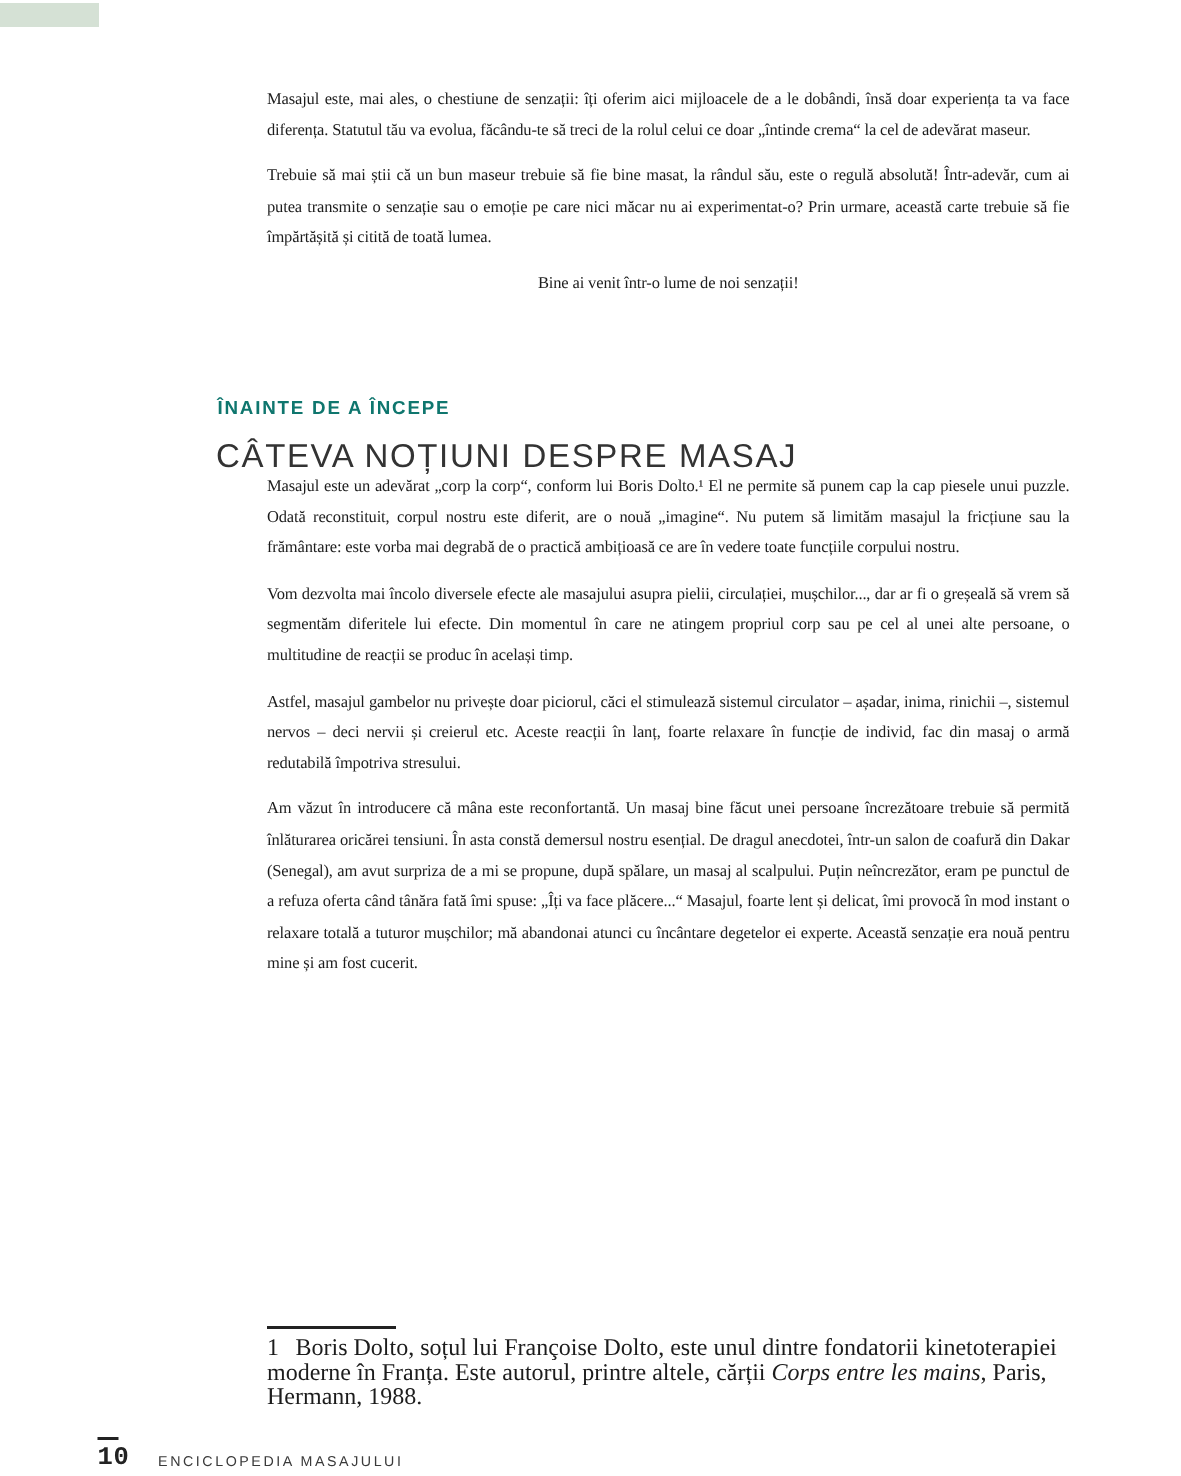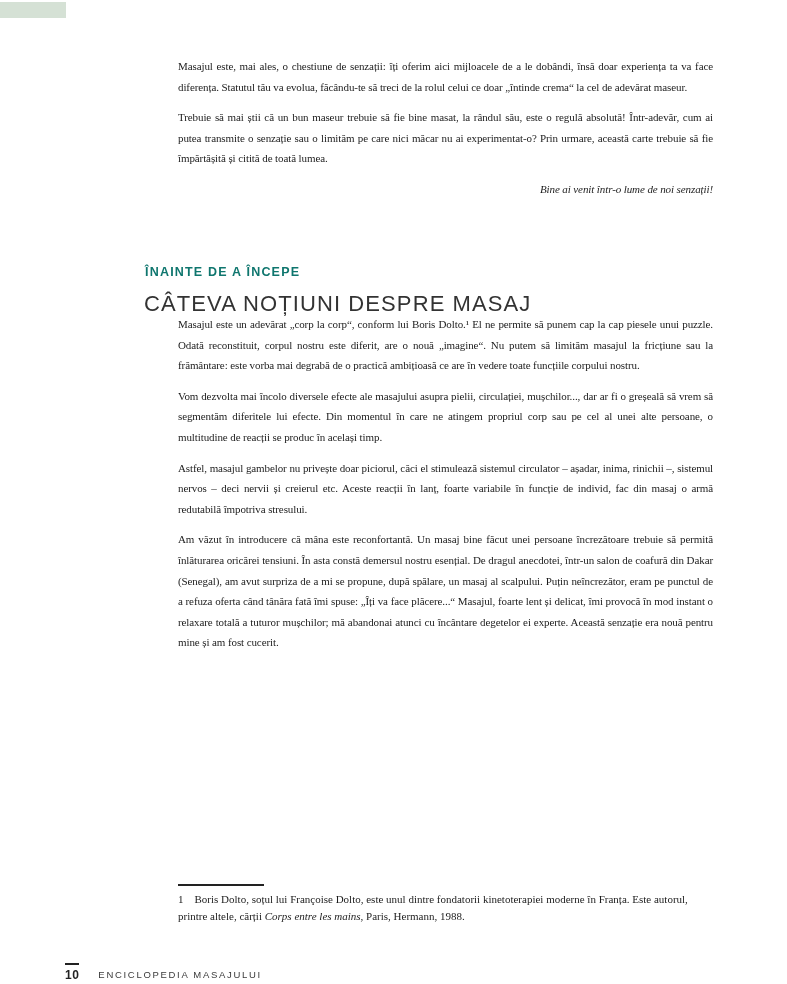--- a/index.html
+++ b/index.html
@@ -10,71 +10,71 @@
   .corner-band {
     position:absolute; left:0; top:2px; width:66px; height:16px;
     background:#d5e1d5;
   }
   .intro { position:absolute; left:178px; top:56px; width:535px; }
   .body-text { position:absolute; left:178px; top:314px; width:535px; }
   .intro p, .body-text p {
     margin:0 0 10px 0; font-size:11px; line-height:20.6px;
     text-align:justify; letter-spacing:-0.1px;
   }
-  .intro p.single-line { text-align:right;font-style:italic; }
+  .intro p.single-line { text-align:center; }
   .kicker {
     position:absolute; left:145px; top:265px;
     font-family:"Liberation Sans", sans-serif; font-weight:800;
     font-size:12.5px; letter-spacing:1.2px; color:#0f766e;
   }
   .heading {
     position:absolute; left:144px; top:291px; margin:0;
     font-family:"Liberation Sans", sans-serif; font-weight:300;
     font-size:22px; letter-spacing:1.1px; color:#333333;
   }
   .footnote {
     position:absolute; left:178px; top:884px; width:535px;
-    font-size:11px; line-height:16.5px; color:#1c1c1c;
+    font-size:16px; line-height:16.5px; color:#1c1c1c;
   }
   .footnote-rule { width:86px; border-top:2px solid #222222; margin-bottom:5px; }
   .footnote-text { margin:0; text-align:left; }
   .fn-num { padding-right:11px; }
   .page-footer {
     position:absolute; left:65px; top:953px; display:flex;
     align-items:flex-end; gap:19px;
     font-family:"Liberation Sans", sans-serif;
   }
   .pagenum-rule { width:14px; border-top:2px solid #222222; margin-bottom:3px; }
-  .pagenum { font-size:12px; font-weight:700; color:#222222; letter-spacing:0.5px; }
+  .pagenum { font-size:17px; font-weight:700; color:#222222; letter-spacing:0.5px;font-family:Liberation Mono, monospace; }
   .book-title {
     font-size:9.5px; letter-spacing:1.7px; color:#3a3a3a;
     font-weight:500; padding-bottom:2px;margin-top:16px;
   }
 </style>
 </head>
 <body>
 
 <div class="page">
 
   <div class="corner-band"></div>
 
   <section class="intro">
     <p>Masajul este, mai ales, o chestiune de senzații: îți oferim aici mijloacele de a le dobândi, însă doar experiența ta va face diferența. Statutul tău va evolua, făcându-te să treci de la rolul celui ce doar „întinde crema“ la cel de adevărat maseur.</p>
-    <p>Trebuie să mai știi că un bun maseur trebuie să fie bine masat, la rândul său, este o regulă absolută! Într-adevăr, cum ai putea transmite o senzație sau o limităm pe care nici măcar nu ai experimentat-o? Prin urmare, această carte trebuie să fie împărtășită și citită de toată lumea.</p>
+    <p>Trebuie să mai știi că un bun maseur trebuie să fie bine masat, la rândul său, este o regulă absolută! Într-adevăr, cum ai putea transmite o senzație sau o emoție pe care nici măcar nu ai experimentat-o? Prin urmare, această carte trebuie să fie împărtășită și citită de toată lumea.</p>
     <p class="single-line">Bine ai venit într-o lume de noi senzații!</p>
   </section>
 
   <div class="kicker">ÎNAINTE DE A ÎNCEPE</div>
 
   <h1 class="heading">CÂTEVA NOȚIUNI DESPRE MASAJ</h1>
 
   <section class="body-text">
     <p>Masajul este un adevărat „corp la corp“, conform lui Boris Dolto.¹ El ne permite să punem cap la cap piesele unui puzzle. Odată reconstituit, corpul nostru este diferit, are o nouă „imagine“. Nu putem să limităm masajul la fricțiune sau la frământare: este vorba mai degrabă de o practică ambițioasă ce are în vedere toate funcțiile corpului nostru.</p>
     <p>Vom dezvolta mai încolo diversele efecte ale masajului asupra pielii, circulației, mușchilor..., dar ar fi o greșeală să vrem să segmentăm diferitele lui efecte. Din momentul în care ne atingem propriul corp sau pe cel al unei alte persoane, o multitudine de reacții se produc în același timp.</p>
-    <p>Astfel, masajul gambelor nu privește doar piciorul, căci el stimulează sistemul circulator – așadar, inima, rinichii –, sistemul nervos – deci nervii și creierul etc. Aceste reacții în lanț, foarte variabile în funcție de individ, fac din masaj o armă redutabilă împotriva stresului.</p>
+    <p>Astfel, masajul gambelor nu privește doar piciorul, căci el stimulează sistemul circulator – așadar, inima, rinichii –, sistemul nervos – deci nervii și creierul etc. Aceste reacții în lanț, foarte relaxare în funcție de individ, fac din masaj o armă redutabilă împotriva stresului.</p>
     <p>Am văzut în introducere că mâna este reconfortantă. Un masaj bine făcut unei persoane încrezătoare trebuie să permită înlăturarea oricărei tensiuni. În asta constă demersul nostru esențial. De dragul anecdotei, într-un salon de coafură din Dakar (Senegal), am avut surpriza de a mi se propune, după spălare, un masaj al scalpului. Puțin neîncrezător, eram pe punctul de a refuza oferta când tânăra fată îmi spuse: „Îți va face plăcere...“ Masajul, foarte lent și delicat, îmi provocă în mod instant o relaxare totală a tuturor mușchilor; mă abandonai atunci cu încântare degetelor ei experte. Această senzație era nouă pentru mine și am fost cucerit.</p>
   </section>
 
   <div class="footnote">
     <div class="footnote-rule"></div>
     <p class="footnote-text"><span class="fn-num">1</span><span>Boris Dolto, soțul lui Françoise Dolto, este unul dintre fondatorii kinetoterapiei moderne în Franța. Este autorul, printre altele, cărții </span><i>Corps entre les mains</i><span>, Paris, Hermann, 1988.</span></p>
   </div>
 
   <footer class="page-footer">
     <div class="pagenum-block">

